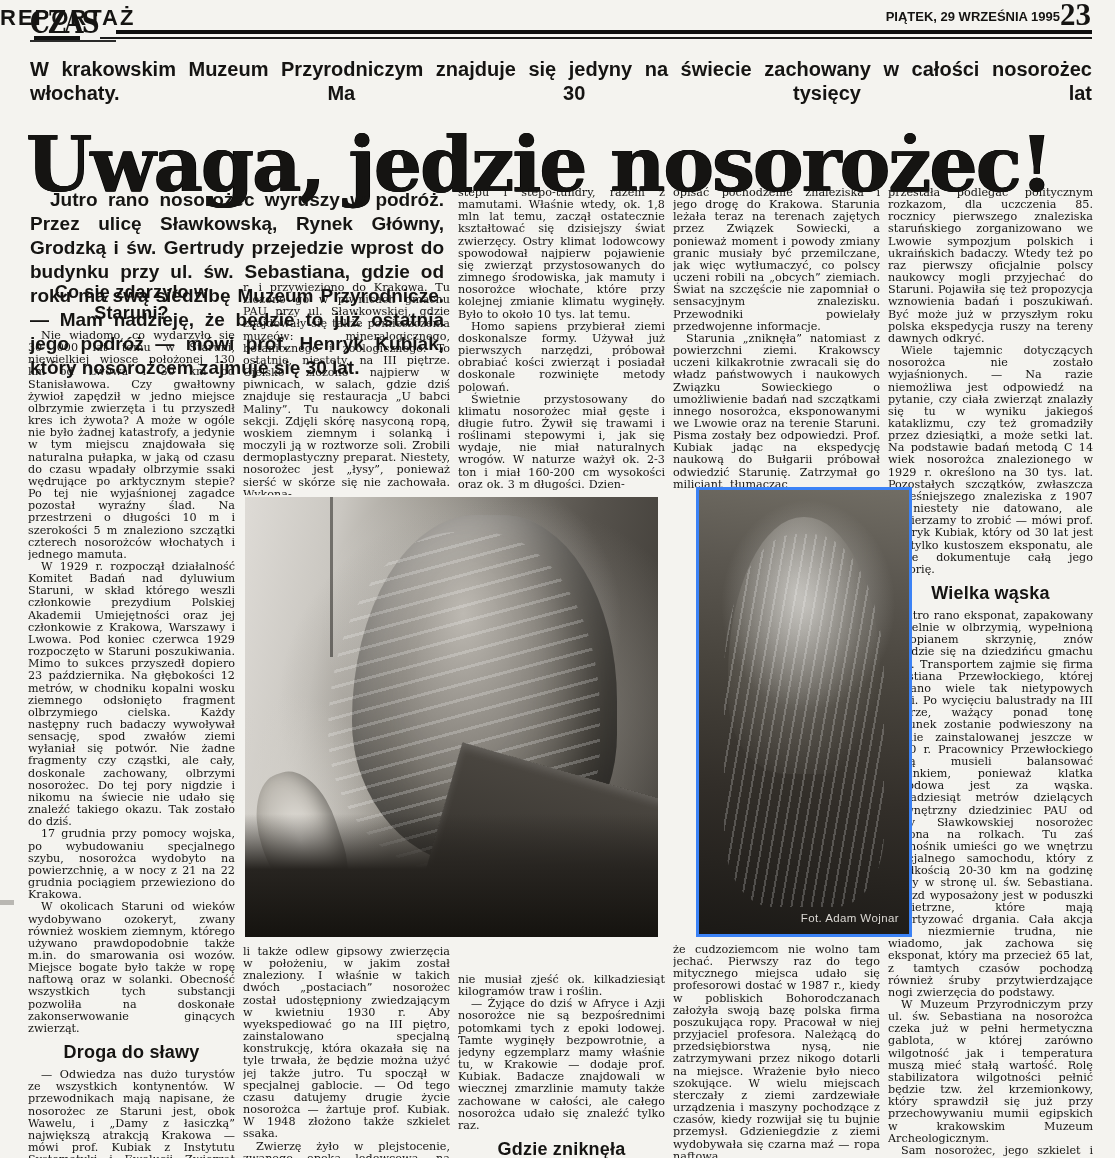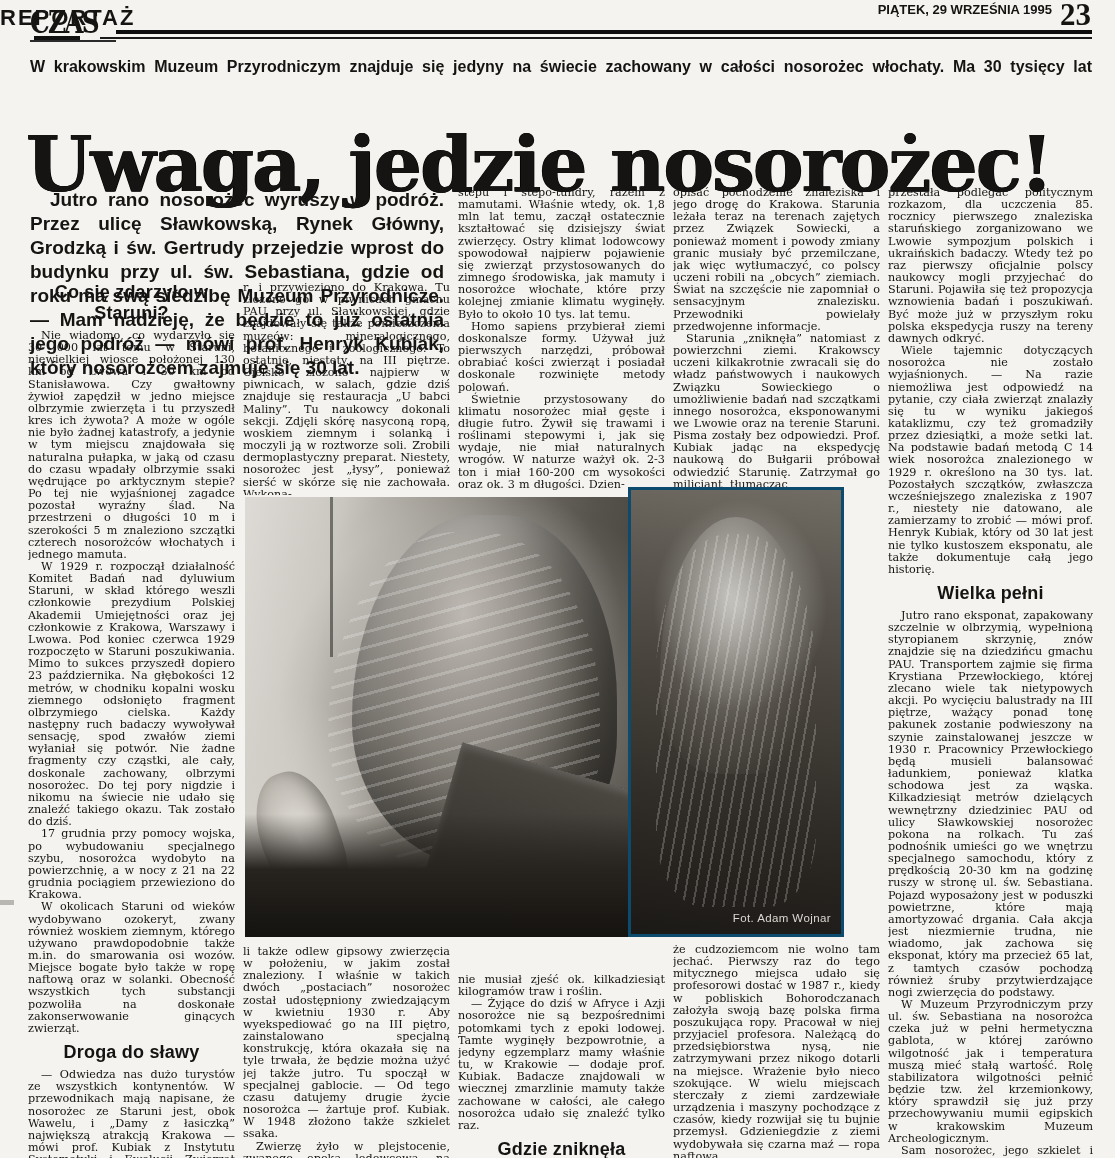--- a/index.html
+++ b/index.html
@@ -16,32 +16,32 @@
   .logo-text{
     display:inline-block; font-family:"DejaVu Serif", serif; font-weight:bold;
     font-size:27px; letter-spacing:-2px; transform:scale(.92,1.18); transform-origin:left top;
   }
   .logo-bar{width:46px; height:6px; background:#111; margin:1px 0 0 4px;}
   .section-title{
     position:absolute; left:0; right:0; top:5px; text-align:left;
     font-weight:bold; font-size:22px; letter-spacing:2px;
   }
   .dateline{
-    position:absolute; right:24px; top:2px; display:flex; gap:8px;
+    position:absolute; right:24px; top:2px; display:flex; align-items:flex-end; 
   }
   .date-text{font-weight:bold; font-size:13px; padding-bottom:4px;}
   .page-num{font-weight:bold; font-size:31px; line-height:.85;font-family:Liberation Serif, serif;}
   .rule-thick{position:absolute; left:116px; right:23px; top:30px; height:4px; background:#0e0e0e;}
   .rule-thin{position:absolute; left:100px; right:23px; top:37px; height:2px; background:#1a1a1a;}
   .logo-underline{position:absolute; left:30px; top:40px; width:86px; height:2px; background:#2a2a2a;}
 
   
   .kicker{
     position:absolute; left:30px; top:57px; width:1062px;
-    font-weight:bold; font-size:16px; line-height:1.2;
+    font-weight:bold; font-size:20px; line-height:1.2;
     text-align:justify; text-align-last:justify;
   }
   .headline{
     position:absolute; left:26px; top:78px; width:1070px; height:102px;
     font-family:"DejaVu Serif", serif; font-weight:bold;
     font-size:76px; line-height:1.02; letter-spacing:-2px; white-space:nowrap;
     text-shadow:.6px 0 0 #000, -.6px 0 0 #000;
     margin-top:48px;
   }
   .lead{
@@ -105,22 +105,22 @@
     position:absolute; left:0; right:0; bottom:0; height:28%;
     background:linear-gradient(to top, #15130f 0%, #272420 55%, rgba(39,36,32,0) 100%);
   }
   .plank{
     position:absolute; right:-30px; bottom:-22px; width:62%; height:42%;
     transform:rotate(16deg);
     background:linear-gradient(#4b4741, #2a2723);
     box-shadow:inset 0 4px 8px rgba(255,255,255,.15);
   }
   .photo-right{
-    position:absolute; left:628px; top:487px; width:216px; height:450px;
-    background:#4c1d95; padding:0; border:3px solid #0c4a6e; box-sizing:border-box;
+    position:absolute; left:696px; top:487px; width:216px; height:450px;
+    background:#4c1d95; padding:0; border:3px solid #3b82f6; box-sizing:border-box;
   }
   .photo-right-inner{
     position:relative; width:100%; height:100%; overflow:hidden;
     background:
       radial-gradient(ellipse 140px 170px at 52% 26%, rgba(245,245,242,.55) 0%, rgba(245,245,242,0) 62%),
       linear-gradient(8deg, #1b1916 0%, #322e29 32%, #48443d 58%, #5b5750 80%, #716d64 100%);
   }
   .photo-right-inner .streaks{
     position:absolute; left:12%; top:10%; width:76%; height:84%;
     background:repeating-linear-gradient(100deg, rgba(255,255,255,.26) 0 2px, rgba(255,255,255,0) 2px 10px);
@@ -197,21 +197,21 @@
     <p class="ind">Starunia „zniknęła” natomiast z powierzchni ziemi. Krakowscy uczeni kilkakrotnie zwracali się do władz państwowych i naukowych Związku Sowieckiego o umożliwienie badań nad szczątkami innego nosorożca, eksponowanymi we Lwowie oraz na terenie Staruni. Pisma zostały bez odpowiedzi. Prof. Kubiak jadąc na ekspedycję naukową do Bułgarii próbował odwiedzić Starunię. Zatrzymał go milicjant, tłumacząc,</p>
   </div>
   <div class="col c4b">
     <p>że cudzoziemcom nie wolno tam jechać. Pierwszy raz do tego mitycznego miejsca udało się profesorowi dostać w 1987 r., kiedy w pobliskich Bohorodczanach założyła swoją bazę polska firma poszukująca ropy. Pracował w niej przyjaciel profesora. Należącą do przedsiębiorstwa nysą, nie zatrzymywani przez nikogo dotarli na miejsce. Wrażenie było nieco szokujące. W wielu miejscach sterczały z ziemi zardzewiałe urządzenia i maszyny pochodzące z czasów, kiedy rozwijał się tu bujnie przemysł. Gdzieniegdzie z ziemi wydobywała się czarna maź — ropa naftowa.</p>
 
   </div>
 
   <div class="col c5">
     <p>przestała podlegać politycznym rozkazom, dla uczczenia 85. rocznicy pierwszego znaleziska staruńskiego zorganizowano we Lwowie sympozjum polskich i ukraińskich badaczy. Wtedy też po raz pierwszy oficjalnie polscy naukowcy mogli przyjechać do Staruni. Pojawiła się też propozycja wznowienia badań i poszukiwań. Być może już w przyszłym roku polska ekspedycja ruszy na tereny dawnych odkryć.</p>
     <p class="ind">Wiele tajemnic dotyczących nosorożca nie zostało wyjaśnionych. — Na razie niemożliwa jest odpowiedź na pytanie, czy ciała zwierząt znalazły się tu w wyniku jakiegoś kataklizmu, czy też gromadziły przez dziesiątki, a może setki lat. Na podstawie badań metodą C 14 wiek nosorożca znalezionego w 1929 r. określono na 30 tys. lat. Pozostałych szczątków, zwłaszcza wcześniejszego znaleziska z 1907 r., niestety nie datowano, ale zamierzamy to zrobić — mówi prof. Henryk Kubiak, który od 30 lat jest nie tylko kustoszem eksponatu, ale także dokumentuje całą jego historię.</p>
-    <div class="subhead">Wielka pełni</div>
+    <div class="subhead">Wielka wąska</div>
     <p class="ind">Jutro rano eksponat, zapakowany szczelnie w olbrzymią, wypełnioną styropianem skrzynię, znów znajdzie się na dziedzińcu gmachu PAU. Transportem zajmie się firma Krystiana Przewłockiego, której zlecano wiele tak nietypowych akcji. Po wycięciu balustrady na III piętrze, ważący ponad tonę pakunek zostanie podwieszony na szynie zainstalowanej jeszcze w 1930 r. Pracownicy Przewłockiego będą musieli balansować ładunkiem, ponieważ klatka schodowa jest za wąska. Kilkadziesiąt metrów dzielących wewnętrzny dziedziniec PAU od ulicy Sławkowskiej nosorożec pokona na rolkach. Tu zaś podnośnik umieści go we wnętrzu specjalnego samochodu, który z prędkością 20-30 km na godzinę ruszy w stronę ul. św. Sebastiana. Pojazd wyposażony jest w poduszki powietrzne, które mają amortyzować drgania. Cała akcja jest niezmiernie trudna, nie wiadomo, jak zachowa się eksponat, który ma przecież 65 lat, z tamtych czasów pochodzą również śruby przytwierdzające nogi zwierzęcia do podstawy.</p>
     <p class="ind">W Muzeum Przyrodniczym przy ul. św. Sebastiana na nosorożca czeka już w pełni hermetyczna gablota, w której zarówno wilgotność jak i temperatura muszą mieć stałą wartość. Rolę stabilizatora wilgotności pełnić będzie tzw. żel krzemionkowy, który sprawdził się już przy przechowywaniu mumii egipskich w krakowskim Muzeum Archeologicznym.</p>
     <p class="ind">Sam nosorożec, jego szkielet i odlew pozycji, w jakiej został znaleziony oraz szczątki pozostałych znalezisk ze Staruni staną się podstawą wystawy paleontologicznej, która uświetni 130. rocznicę powstania Muzeum Przyrodniczego.</p>
 
   </div>
 
   <div class="photo-left">
     <div class="wall-line"></div>
     <div class="rhino-mass"></div>
     <div class="sheen"></div>

